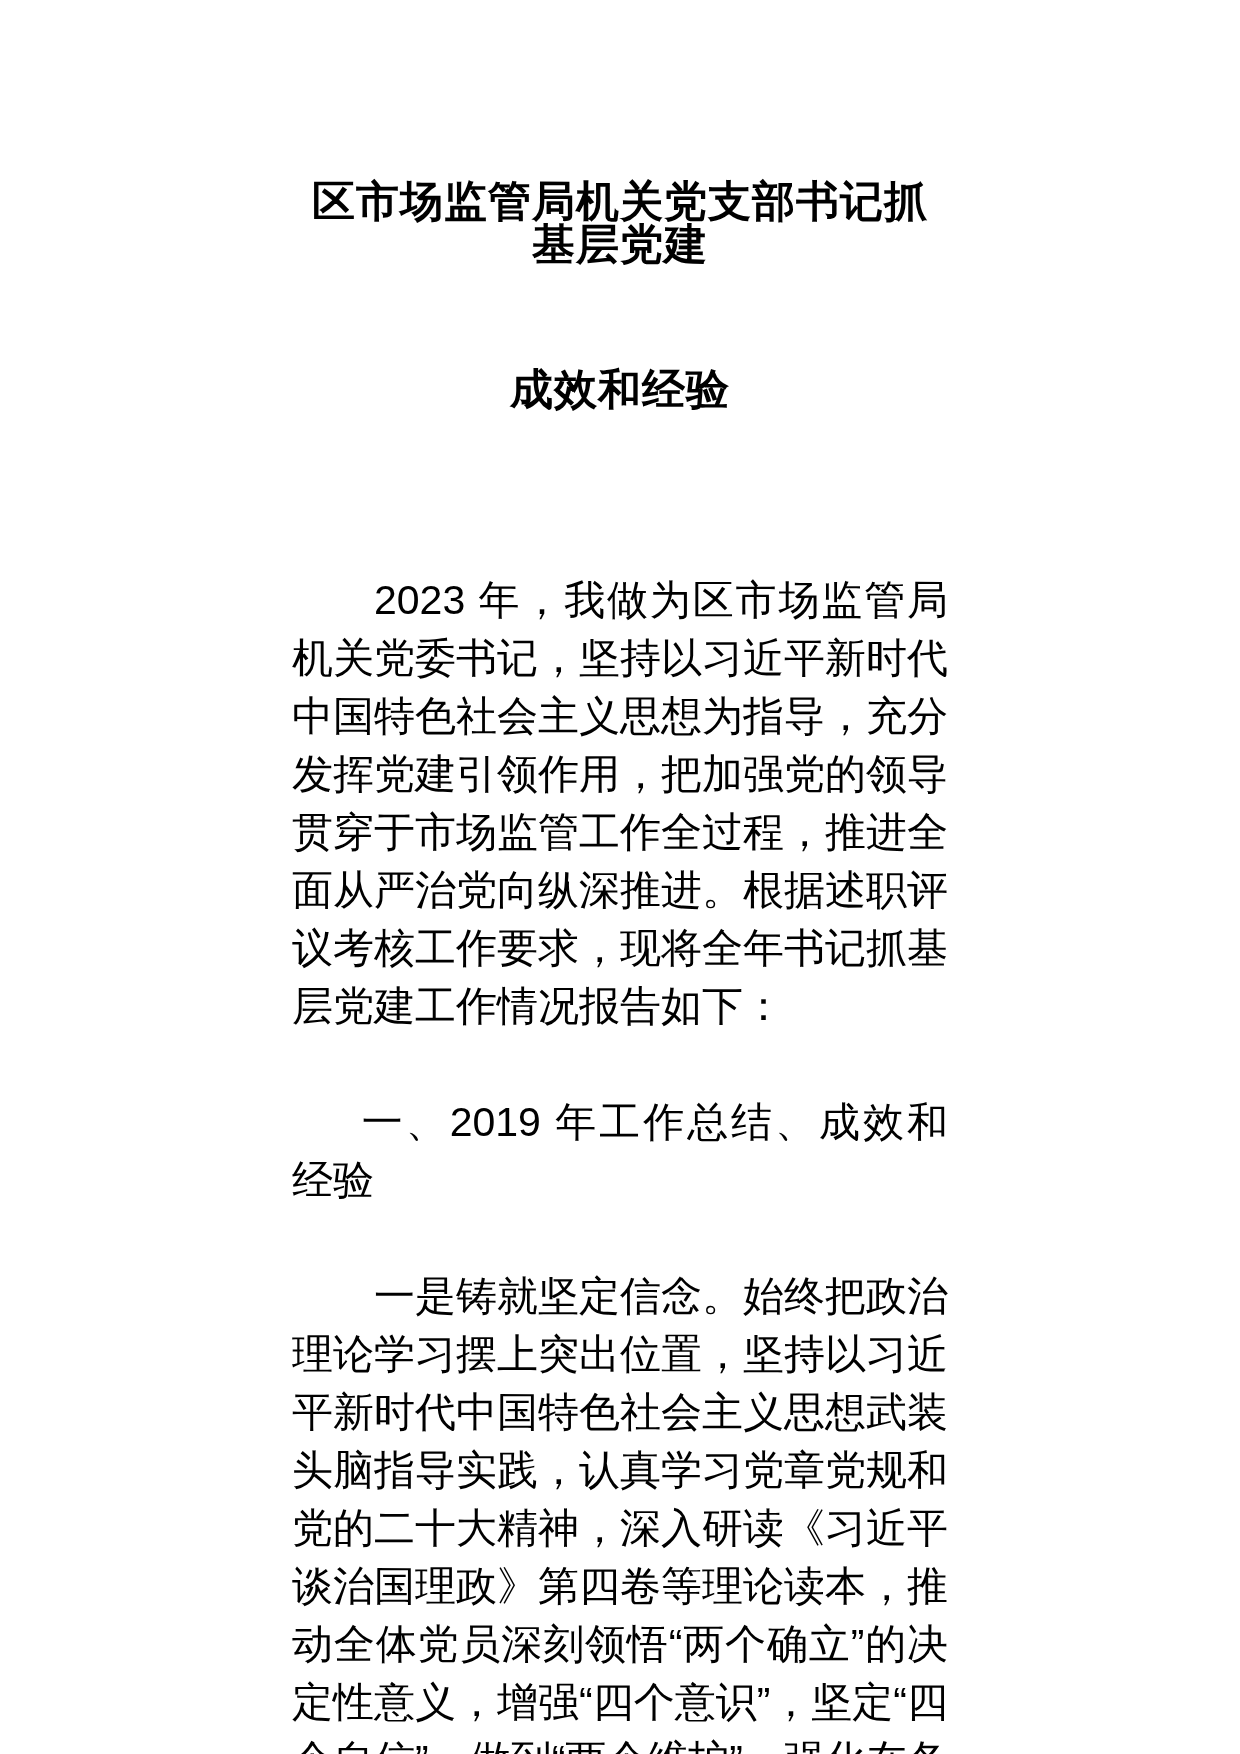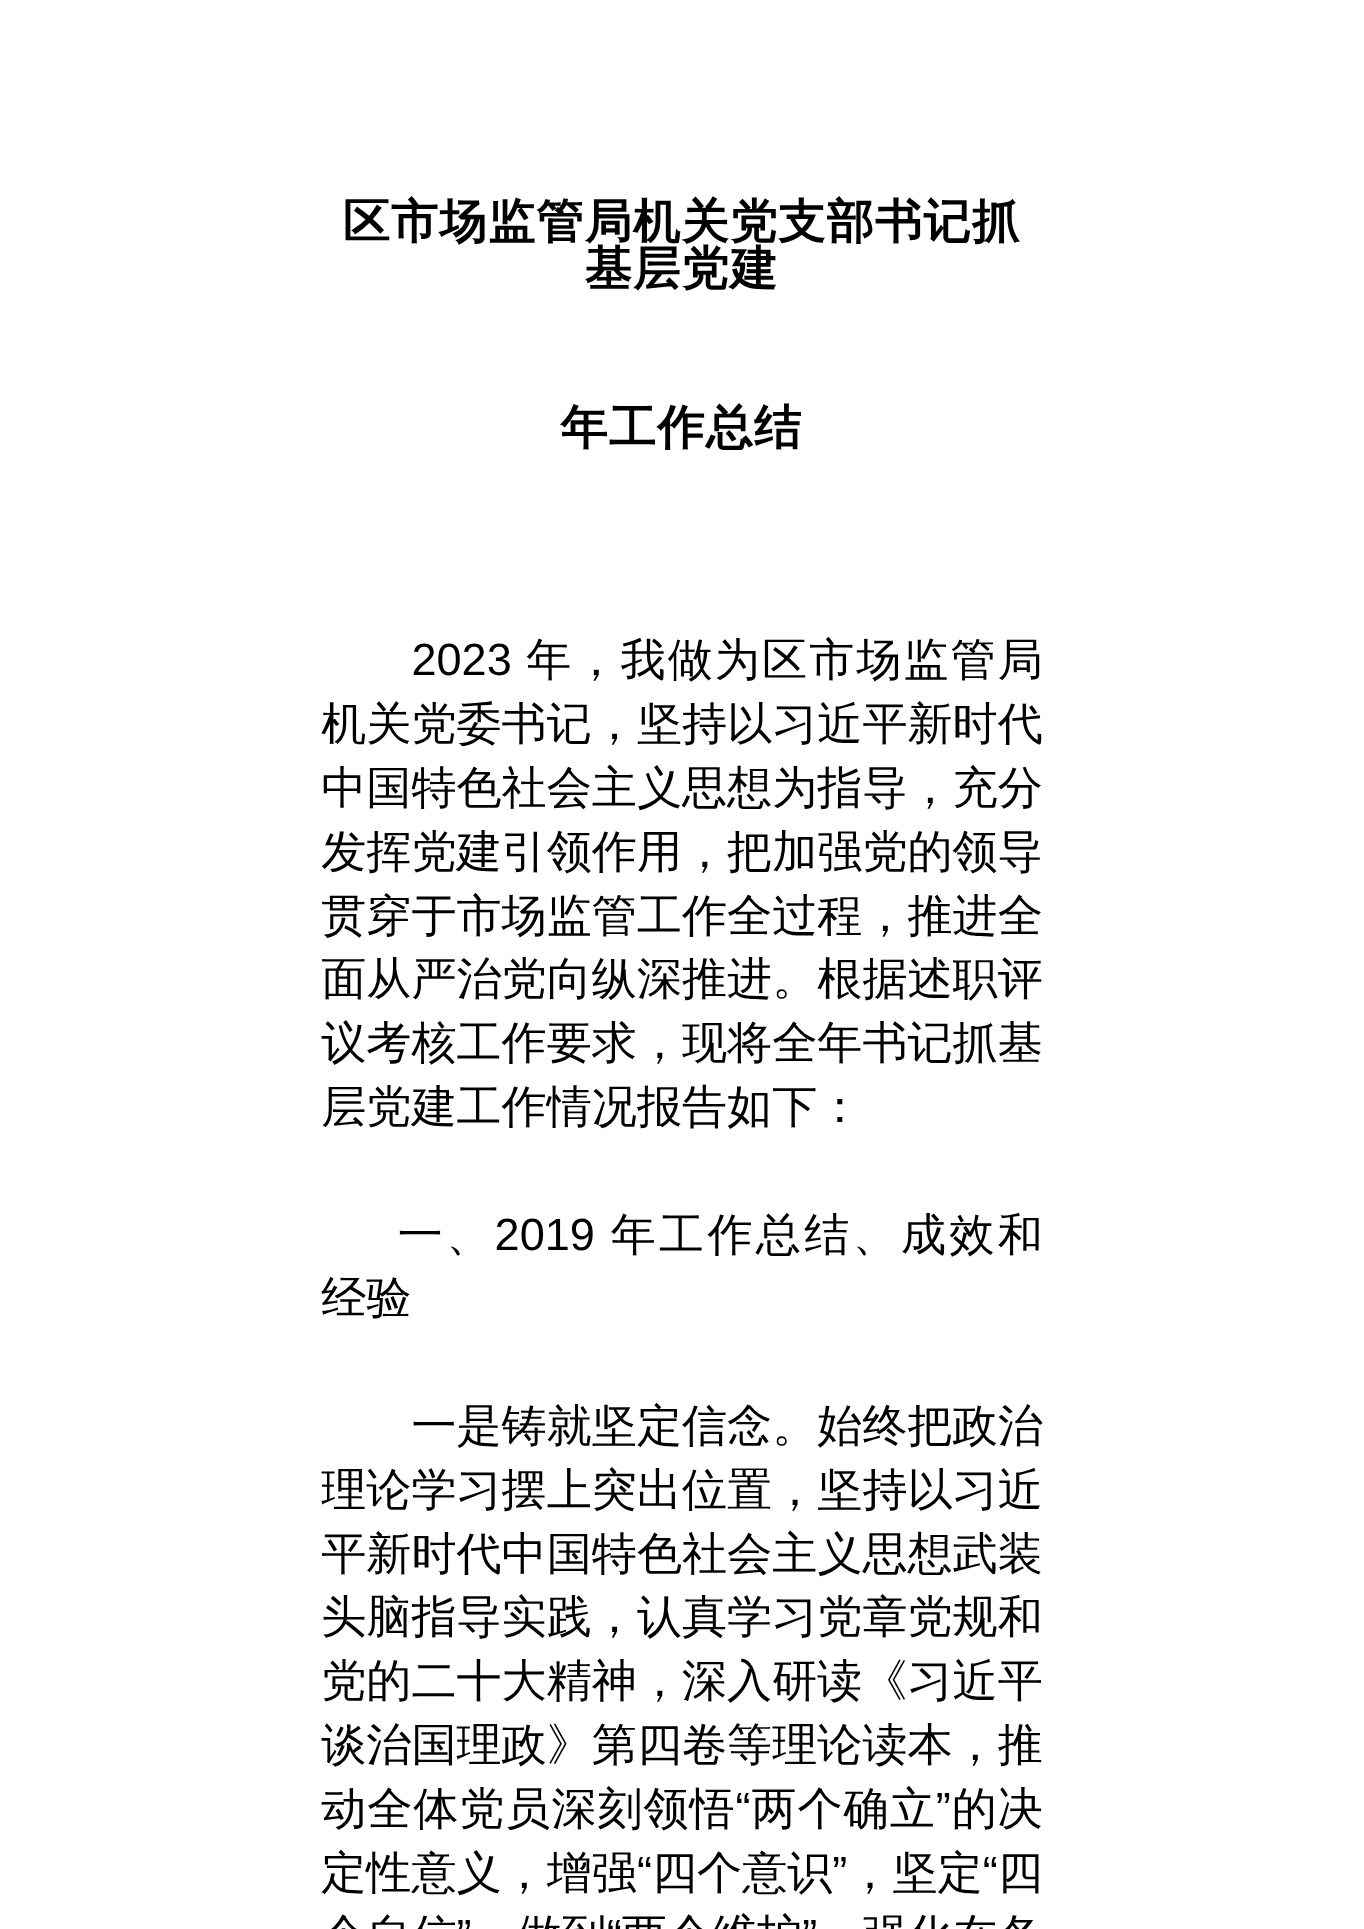--- a/index.html
+++ b/index.html
@@ -52,21 +52,21 @@
   }
 </style>
 </head>
 <body>
 
 <div class="page">
   <div class="content">
 
     <h1 class="doc-title">
       <span class="title-line title-line-1">区市场监管局机关党支部书记抓基层党建</span>
-      <span class="title-line title-line-2">年工作总结</span>
+      <span class="title-line title-line-2">成效和经验</span>
     </h1>
 
     <div class="doc-body">
       <p class="para">2023 年，我做为区市场监管局机关党委书记，坚持以习近平新时代中国特色社会主义思想为指导，充分发挥党建引领作用，把加强党的领导贯穿于市场监管工作全过程，推进全面从严治党向纵深推进。根据述职评议考核工作要求，现将全年书记抓基层党建工作情况报告如下：</p>
 
       <p class="section-heading">一、2019 年工作总结、成效和经验</p>
 
       <p class="para">一是铸就坚定信念。始终把政治理论学习摆上突出位置，坚持以习近平新时代中国特色社会主义思想武装头脑指导实践，认真学习党章党规和党的二十大精神，深入研读《习近平谈治国理政》第四卷等理论读本，推动全体党员深刻领悟“两个确立”的决定性意义，增强“四个意识”，坚定“四个自信”，做到“两个维护”。强化在各级主流媒体宣传党建引领市场监管攻坚一线的动人事迹，*</p>
     </div>
 

